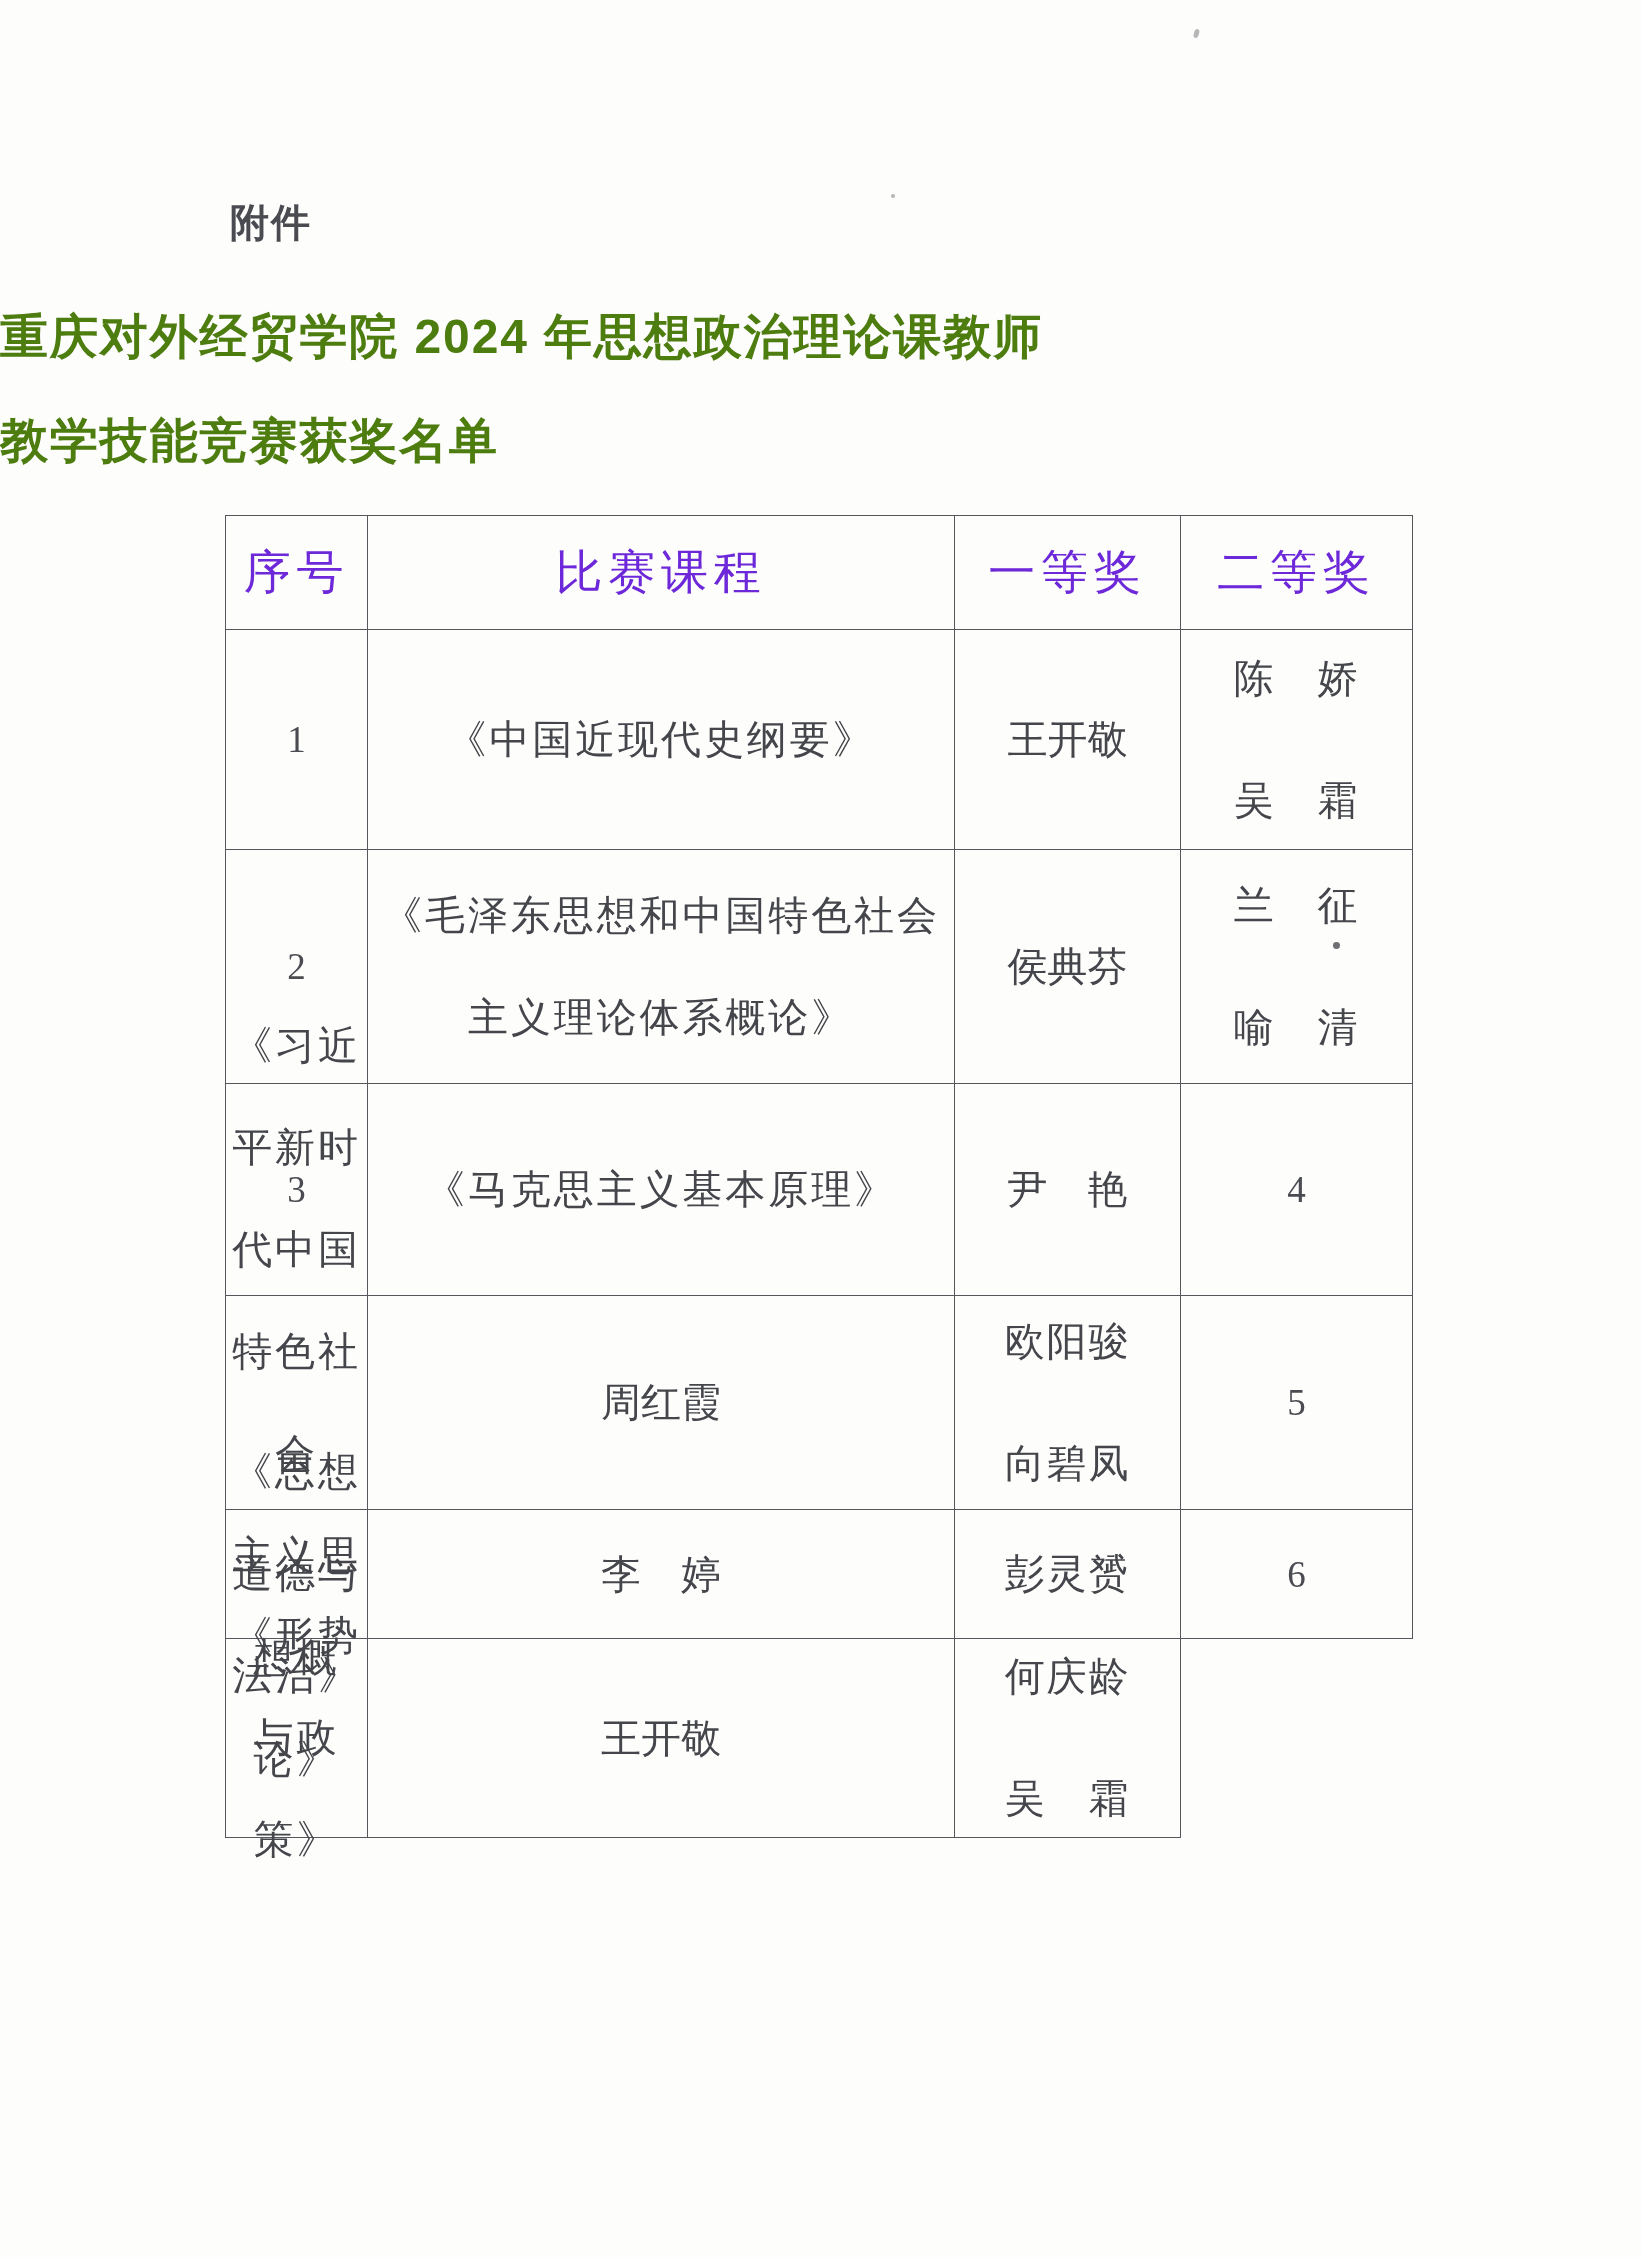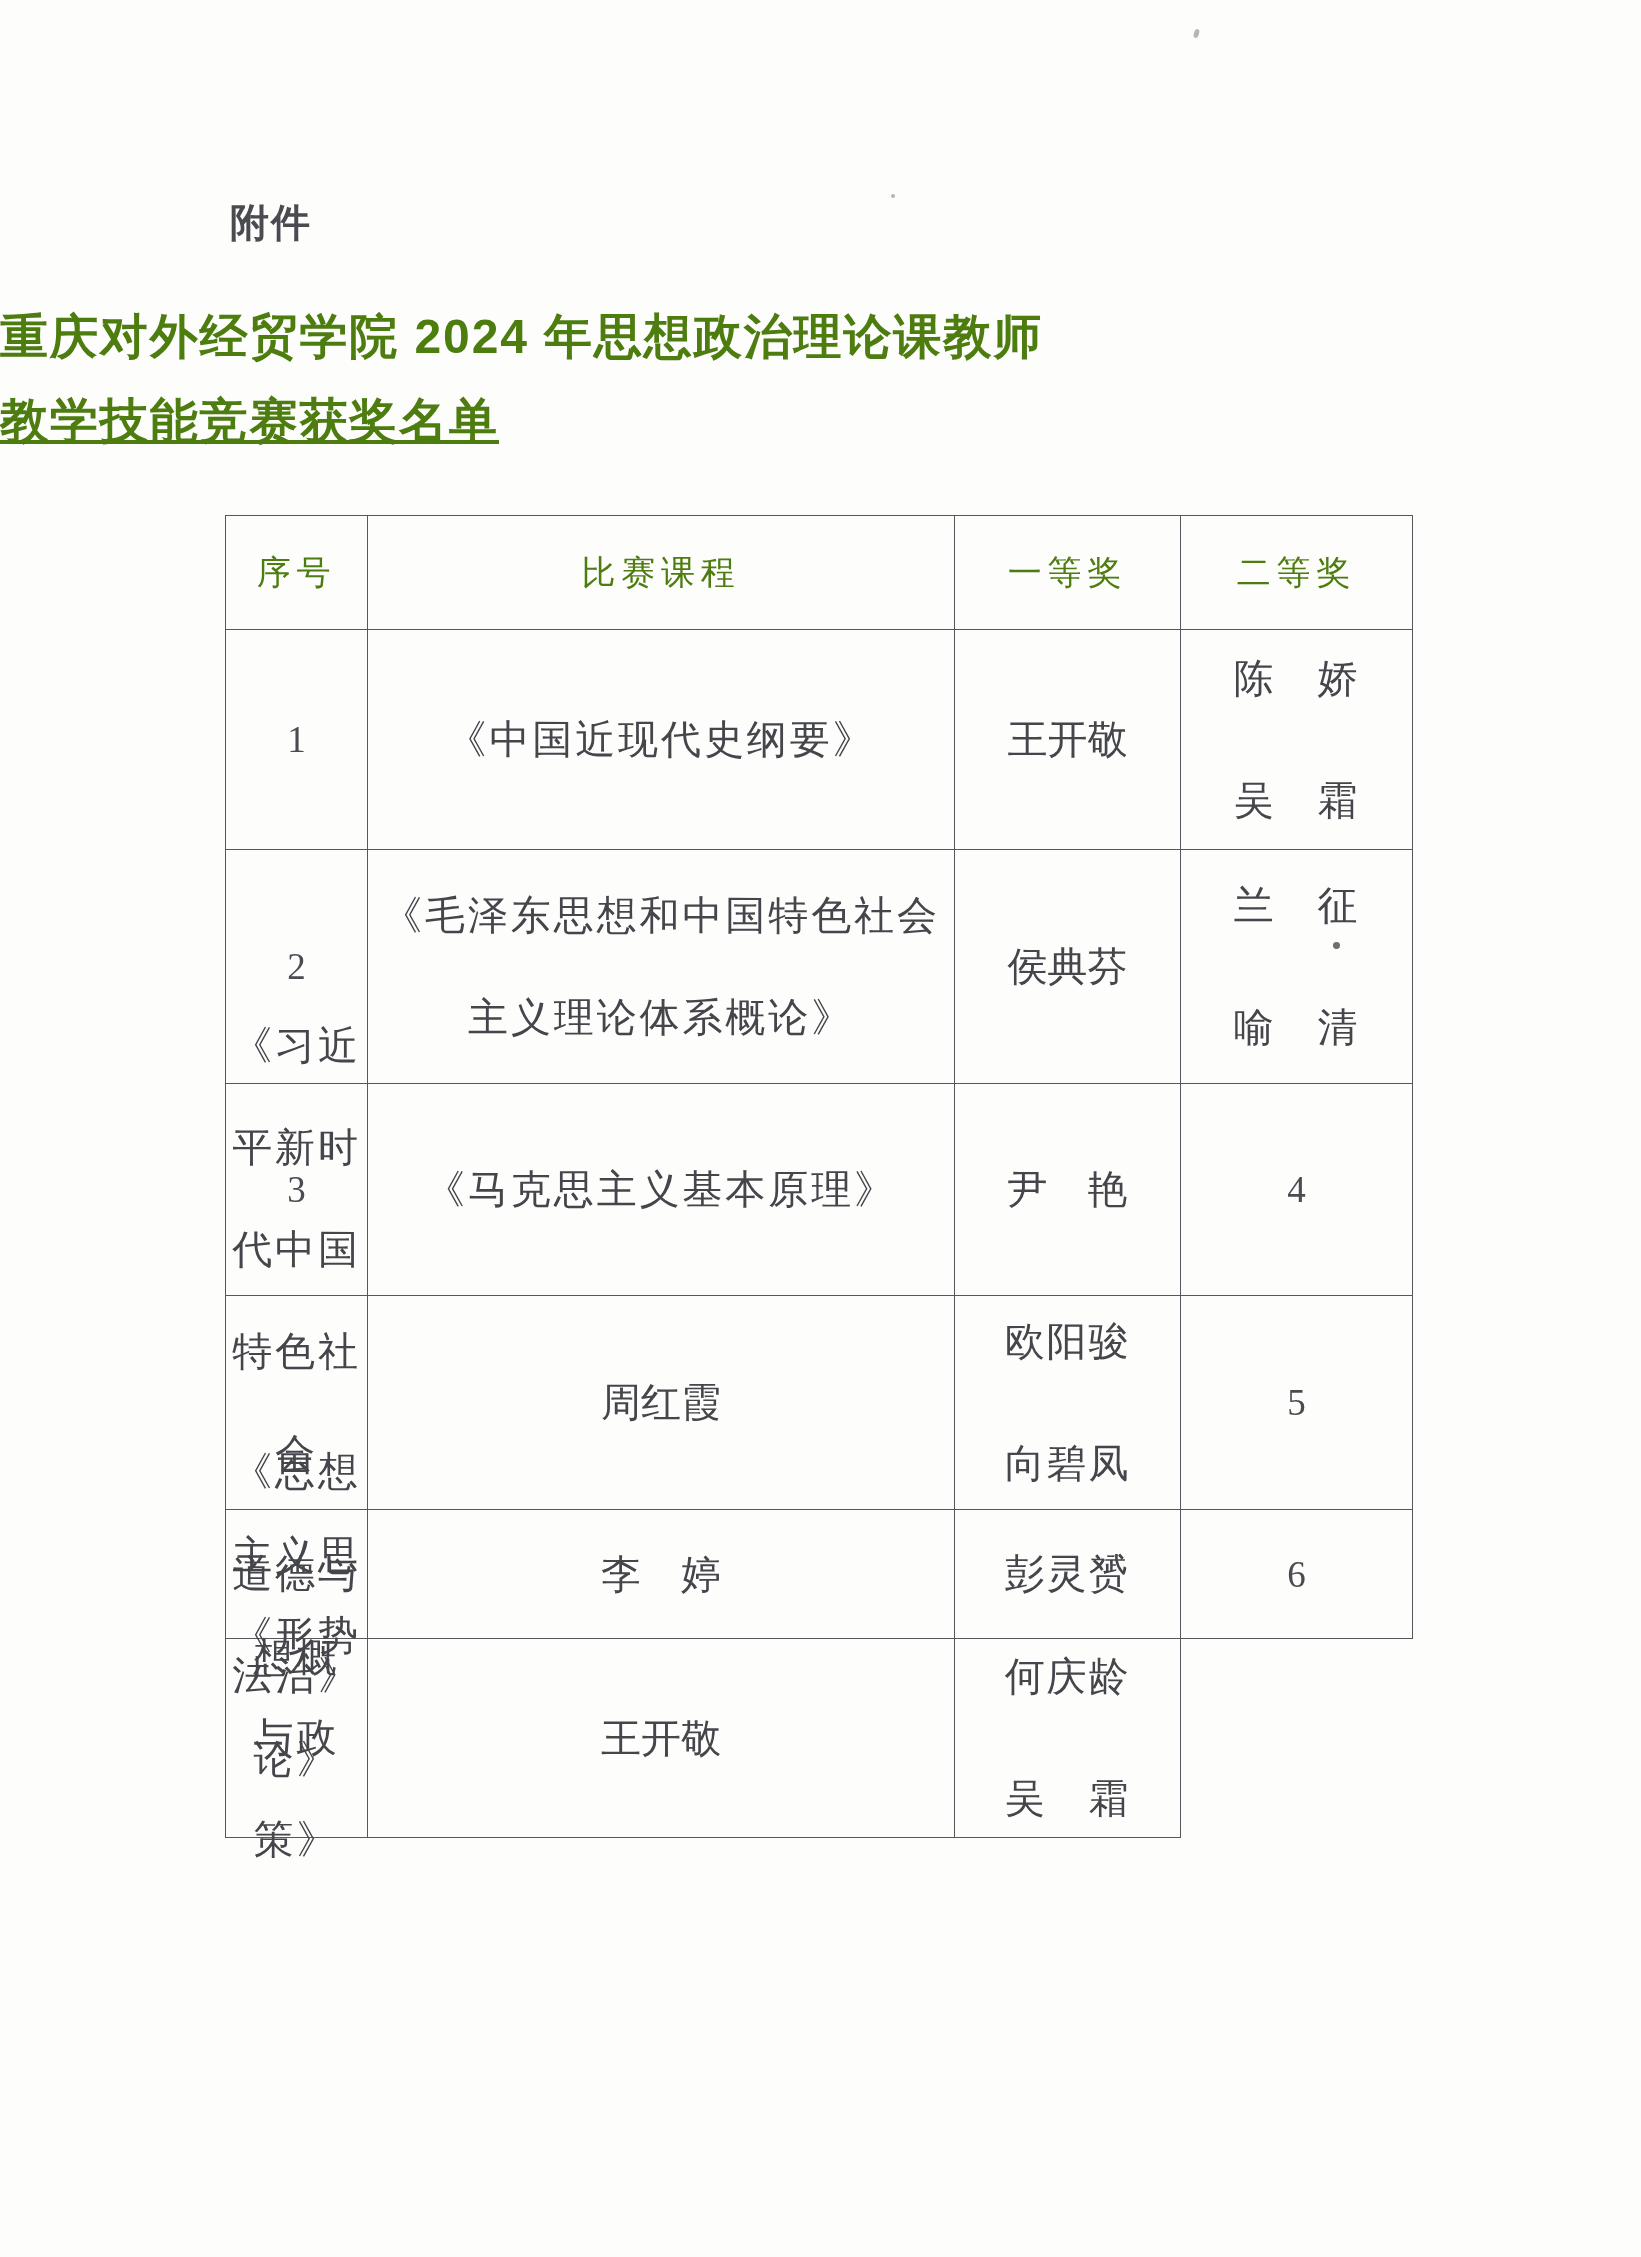--- a/index.html
+++ b/index.html
@@ -24,21 +24,21 @@
     position:absolute;
     left:0;right:0;
     text-align:left;
     font-family:"Liberation Sans",sans-serif;
     font-weight:bold;
     color:#4d7c0f;
     font-size:48px;
     letter-spacing:1.9px;
   }
   .title.line1{top:305px;}
-  .title.line2{top:389px;text-decoration:underline;}
+  .title.line2{top:409px;}
   .award-table{
     position:absolute;
     left:225px;top:515px;
     display:grid;
     grid-template-columns:142px 587px 226px 232px;
     grid-template-rows:114px 220px 234px 212px 214px 129px 199px;
     border-top:1.9px solid #56575c;
     border-left:1.9px solid #56575c;
     font-family:"Liberation Serif",serif;
   }
@@ -47,23 +47,23 @@
     border-bottom:1.9px solid #56575c;
     display:flex;
     align-items:center;
     justify-content:center;
     text-align:center;
     font-size:40px;
     color:#45464b;
     overflow:visible;
   }
   .cell.header{
-    font-size:34px;
+    font-size:47px;
     letter-spacing:5.8px;
-    color:#4d7c0f;
+    color:#6d28d9;
   }
   .cell.num{
     font-size:37px;
     color:#4b4c52;
   }
   .cell.course{
     white-space:pre-line;
     line-height:102px;
     letter-spacing:2.9px;
   }

